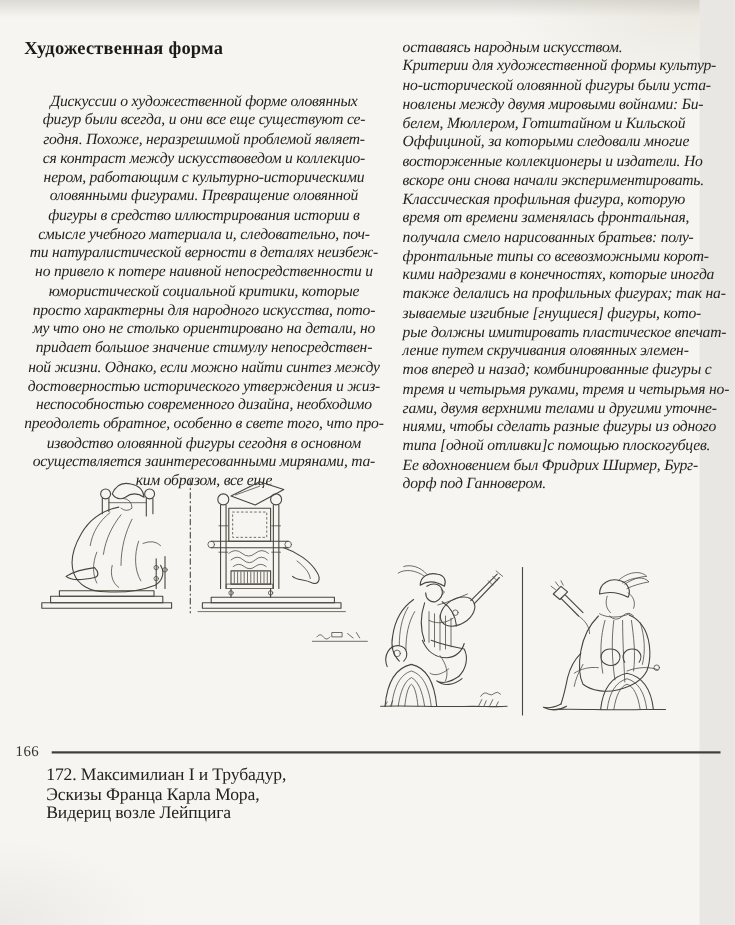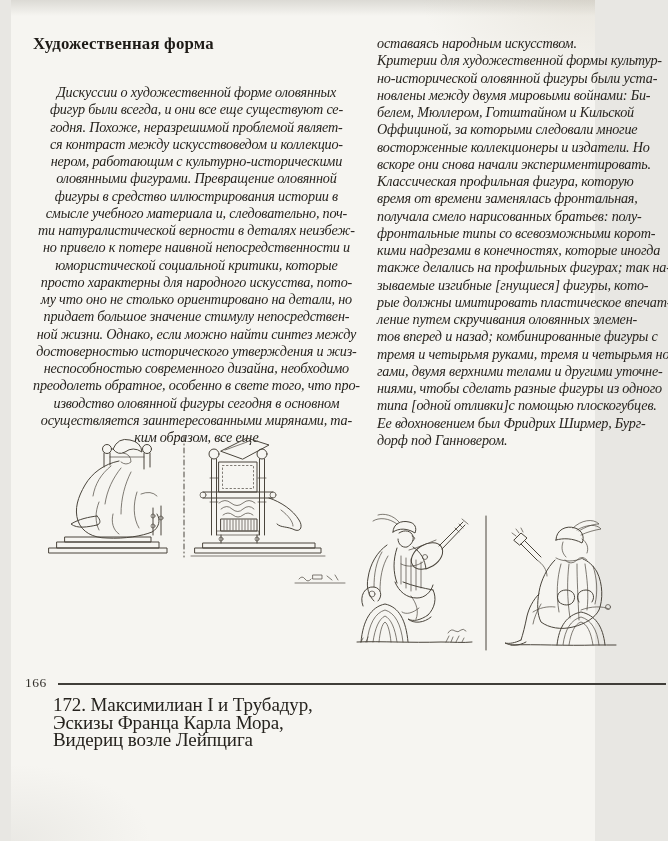--- a/index.html
+++ b/index.html
@@ -4,27 +4,26 @@
 <style>
   html,body{margin:0;padding:0;}
   body{
     width:668px;height:841px;
     background:#e8e7e3;
     font-family:"Liberation Serif", serif;
     color:#25221d;
     overflow:hidden;
   }
   .page{
-    position:relative;width:584px;height:841px;
+    position:relative;width:636px;height:841px;
     background:
       radial-gradient(240px 130px at 99% 0%, rgba(203,195,178,0.28), rgba(203,195,178,0) 70%),
       radial-gradient(200px 110px at 0% 100%, rgba(188,186,180,0.20), rgba(188,186,180,0) 70%),
       linear-gradient(180deg, rgba(176,174,166,0.38) 0px, rgba(176,174,166,0.0) 16px),
       #f6f5f1;
-    margin-left: 11px;
   }
   .heading{
     position:absolute;left:22px;top:34px;margin:0;
     font-size:16.8px;font-weight:bold;letter-spacing:0.2px;
     color:#1e1b17;
   }
   .col{
     position:absolute;
     white-space:pre;
     font-size:14.2px;
@@ -38,21 +37,21 @@
   .folio{
     position:absolute;left:14px;top:675px;
     font-size:13.5px;color:#33302b;letter-spacing:0.5px;
   }
   .rule{
     position:absolute;left:47px;top:683px;width:608px;height:2px;
     background:#403e39;
   }
   .caption{
     position:absolute;left:42px;top:696px;
-    white-space:pre;font-size:19px;line-height:17.6px;
+    white-space:pre;font-size:16px;line-height:17.6px;
     color:#26231e;letter-spacing:-0.1px;
   }
   .illu{position:absolute;}
   .illu-left{left:30px;top:432px;}
   .illu-right{left:340px;top:512px;}
   .illu path,.illu line,.illu rect,.illu circle,.illu ellipse{
     fill:none;stroke:#4a453c;stroke-width:1;
     stroke-linecap:round;stroke-linejoin:round;
   }
   .illu .thin{stroke-width:0.7;}

